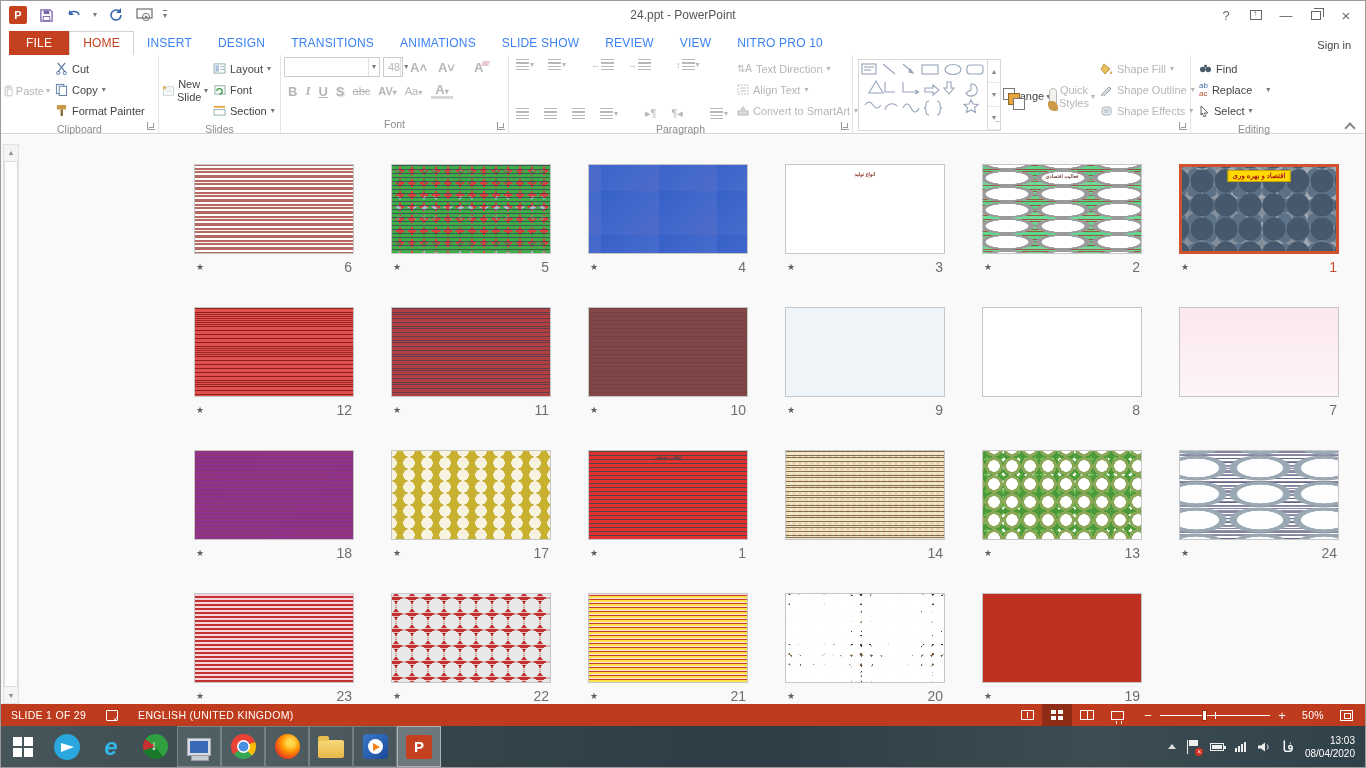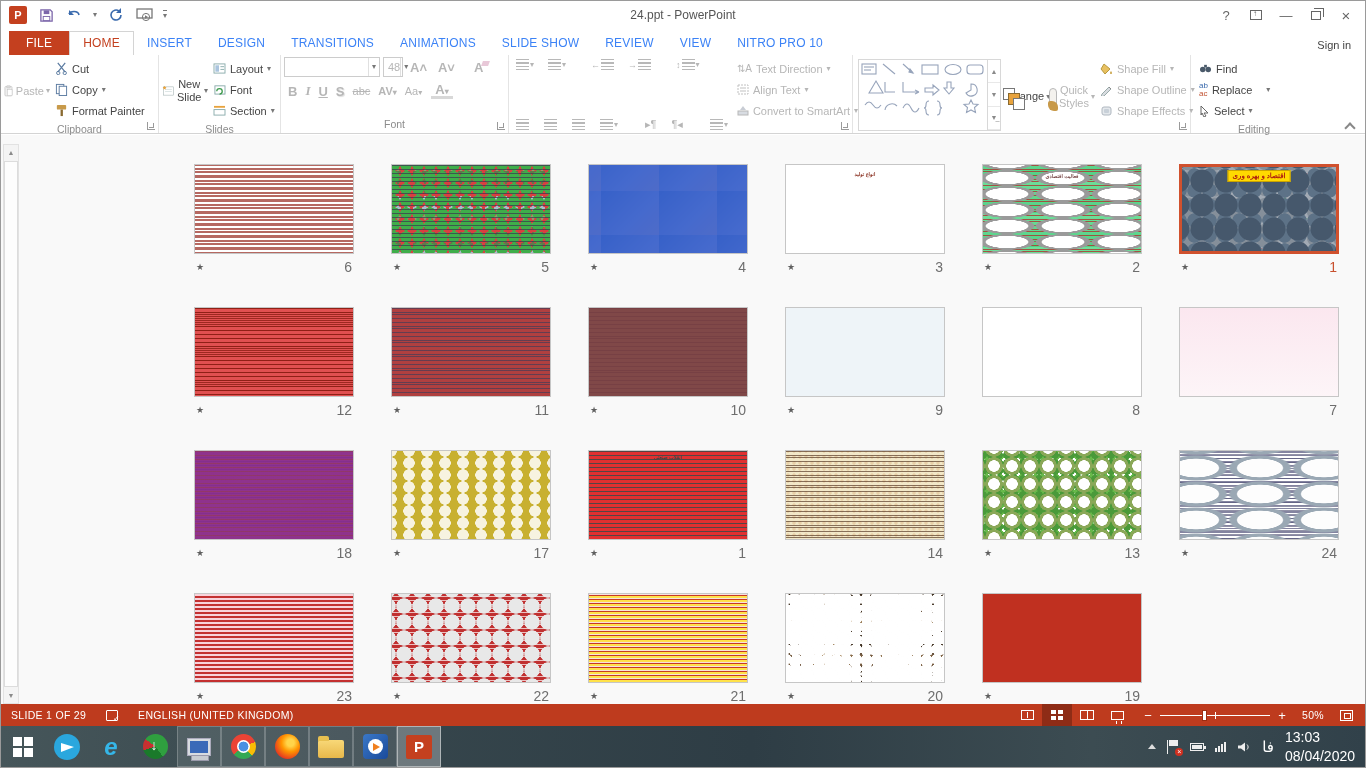--- a/index.html
+++ b/index.html
@@ -380,21 +380,21 @@
   .tray{margin-left:auto;display:flex;align-items:center;gap:11px;padding-right:10px;}
   .trayarrow{width:0;height:0;border-left:4px solid transparent;border-right:4px solid transparent;border-bottom:5px solid #ddd;}
   .flagic{position:relative;width:12px;height:14px;border-left:1px solid #eee;}
   .flagic:before{content:"";position:absolute;left:1px;top:0;width:9px;height:6px;background:#eee;}
   .flagic:after{content:"×";position:absolute;right:-4px;bottom:-2px;width:8px;height:8px;background:#d03020;border-radius:50%;color:#fff;font-size:7px;line-height:8px;text-align:center;}
   .batt{width:14px;height:8px;border:1px solid #eee;position:relative;}
   .batt:before{content:"";position:absolute;right:-3px;top:2px;width:2px;height:3px;background:#eee;}
   .batt:after{content:"";position:absolute;inset:1px;background:#eee;}
   .sig{display:flex;align-items:flex-end;gap:1px;}
   .sig i{width:2px;background:#eee;}
-  .clock{font-size:14px;line-height:1.3;text-align:left;color:#fff;}
+  .clock{font-size:10px;line-height:1.3;text-align:right;color:#fff;}
   .fa-badge{font-size:15px;color:#fff;}
   .collapse{position:absolute;right:10px;bottom:3px;width:10px;height:8px;}
   .collapse:before{content:"";position:absolute;left:1px;top:2px;width:6px;height:6px;border-left:2px solid #888;border-top:2px solid #888;transform:rotate(45deg);}
 </style>
 </head>
 <body>
 
 <div class="app">
 
   <div class="titlebar">
@@ -651,20 +651,21 @@
           <div class="smallbtn">
             <svg width="12" height="11" viewBox="0 0 12 11">
                 <rect x="1" y="6" width="10" height="4" fill="#d8dce2" stroke="#b8b8b8"></rect>
                 <path d="M3 5 l3-4 3 4z" fill="#c8ccd4"></path>
               </svg>
             <span>Convert to SmartArt</span>
               <span class="car">▾</span>
           </div>
         </div>
       </div>
+      <div class="rlabel">Paragraph</div>
       <span class="launch"></span>
     </div>
 
     <div class="rgroup" style="width:338px;">
       <div class="rbody">
         <div class="gallery">
           <svg width="128" height="56" viewBox="0 0 128 56">
             <g stroke="#97a4bb" fill="none" stroke-width="1.1">
               <rect x="3" y="4" width="14" height="10"></rect>
                 <line x1="5" y1="7" x2="15" y2="7"></line>

